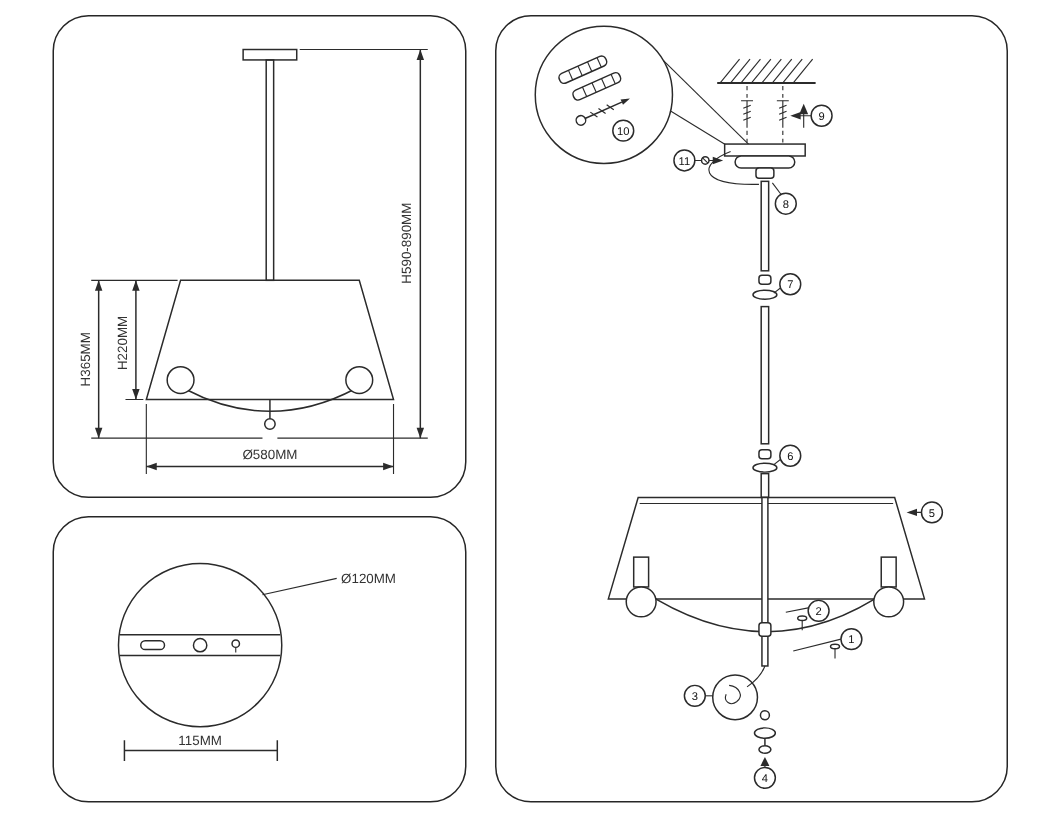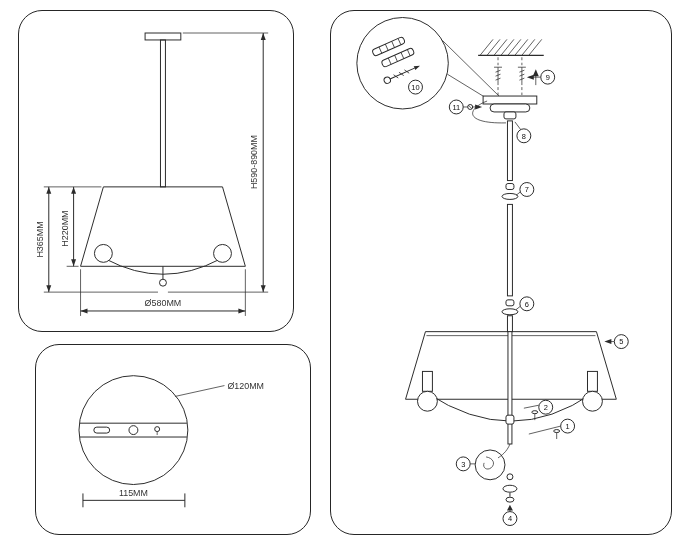--- a/index.html
+++ b/index.html
@@ -1,18 +1,18 @@
 <!DOCTYPE html>
 <html><head>
 <meta charset="utf-8">
 <style>
   html,body{margin:0;padding:0;background:#ffffff;}
   .sheet{position:relative;width:700px;height:544px;background:#fff;font-family:"Liberation Sans",sans-serif;overflow:hidden;}
   .panel{position:absolute;border:1.5px solid #262626;border-radius:24px;background:#fff;box-sizing:border-box;}
-  #panel-dim{left:18px;top:10px;width:276px;height:322px;}
+  #panel-dim{left:35px;top:10px;width:276px;height:322px;}
   #panel-canopy{left:35px;top:344px;width:276px;height:191px;}
   #panel-assembly{left:330px;top:10px;width:342px;height:525px;}
   .panel svg{display:block;width:100%;height:100%;}
   .ln{fill:none;stroke:#2b2b2b;stroke-width:1;}
   .thin{stroke-width:0.75;}
   .bold{stroke-width:1.3;}
   .fillw{fill:#ffffff;stroke:#2b2b2b;stroke-width:1;}
   .arr{fill:#2b2b2b;stroke:none;}
   .dash{stroke-dasharray:3 2.5;}
   .dim{font-family:"Liberation Sans",sans-serif;font-size:9px;fill:#333;}

